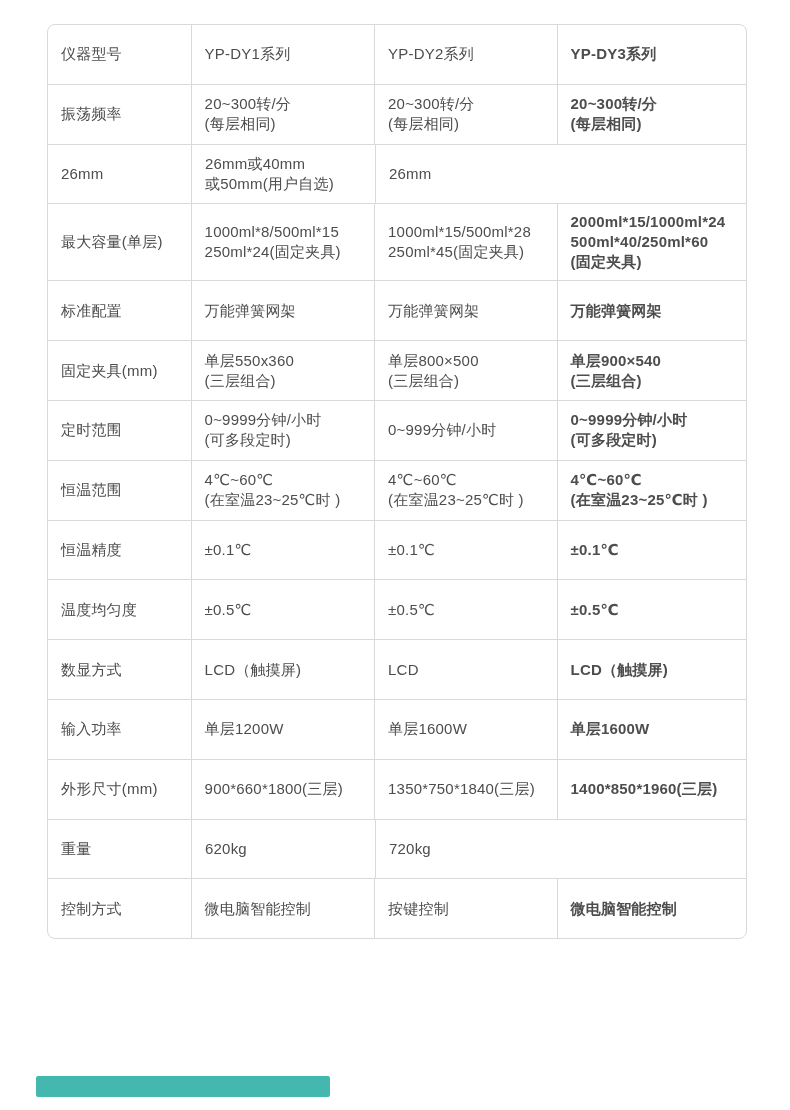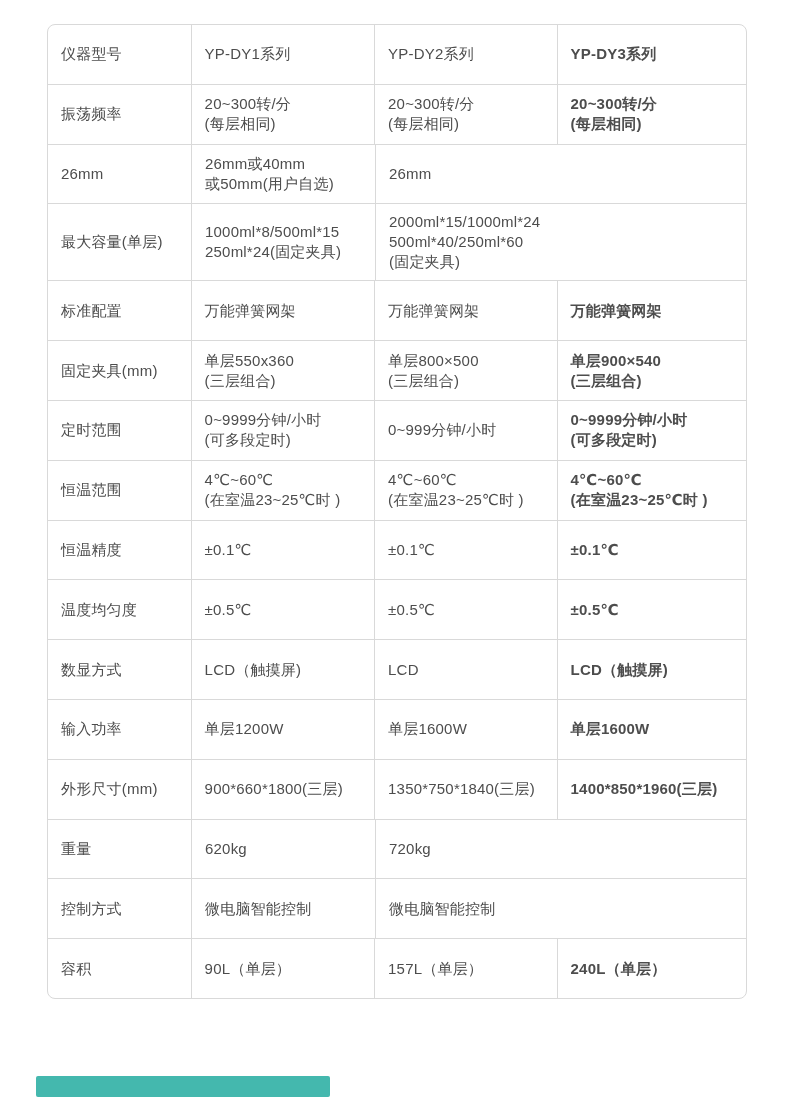--- a/index.html
+++ b/index.html
@@ -85,20 +85,22 @@
     <div class="cell">26mm</div>
     <div class="cell">26mm或40mm
 或50mm(用户自选)</div>
     <div class="cell">26mm</div>
   </div>
 
   <div class="row">
     <div class="cell">最大容量(单层)</div>
     <div class="cell">1000ml*8/500ml*15
 250ml*24(固定夹具)</div>
+    <div class="cell">1000ml*15/500ml*28
+250ml*45(固定夹具)</div>
     <div class="cell">2000ml*15/1000ml*24
 500ml*40/250ml*60
 (固定夹具)</div>
   </div>
 
   <div class="row">
     <div class="cell">标准配置</div>
     <div class="cell">万能弹簧网架</div>
     <div class="cell">万能弹簧网架</div>
     <div class="cell">万能弹簧网架</div>
@@ -170,24 +172,19 @@
 
   <div class="row">
     <div class="cell">重量</div>
     <div class="cell">620kg</div>
     <div class="cell">720kg</div>
   </div>
 
   <div class="row">
     <div class="cell">控制方式</div>
     <div class="cell">微电脑智能控制</div>
+    <div class="cell">按键控制</div>
     <div class="cell">微电脑智能控制</div>
   </div>
 
-  <div class="row">
-    <div class="cell">容积</div>
-    <div class="cell">90L（单层）</div>
-    <div class="cell">157L（单层）</div>
-    <div class="cell">240L（单层）</div>
-  </div>
 </div>
   <div class="section-bar"></div>
 </div>
 
 </body></html>

